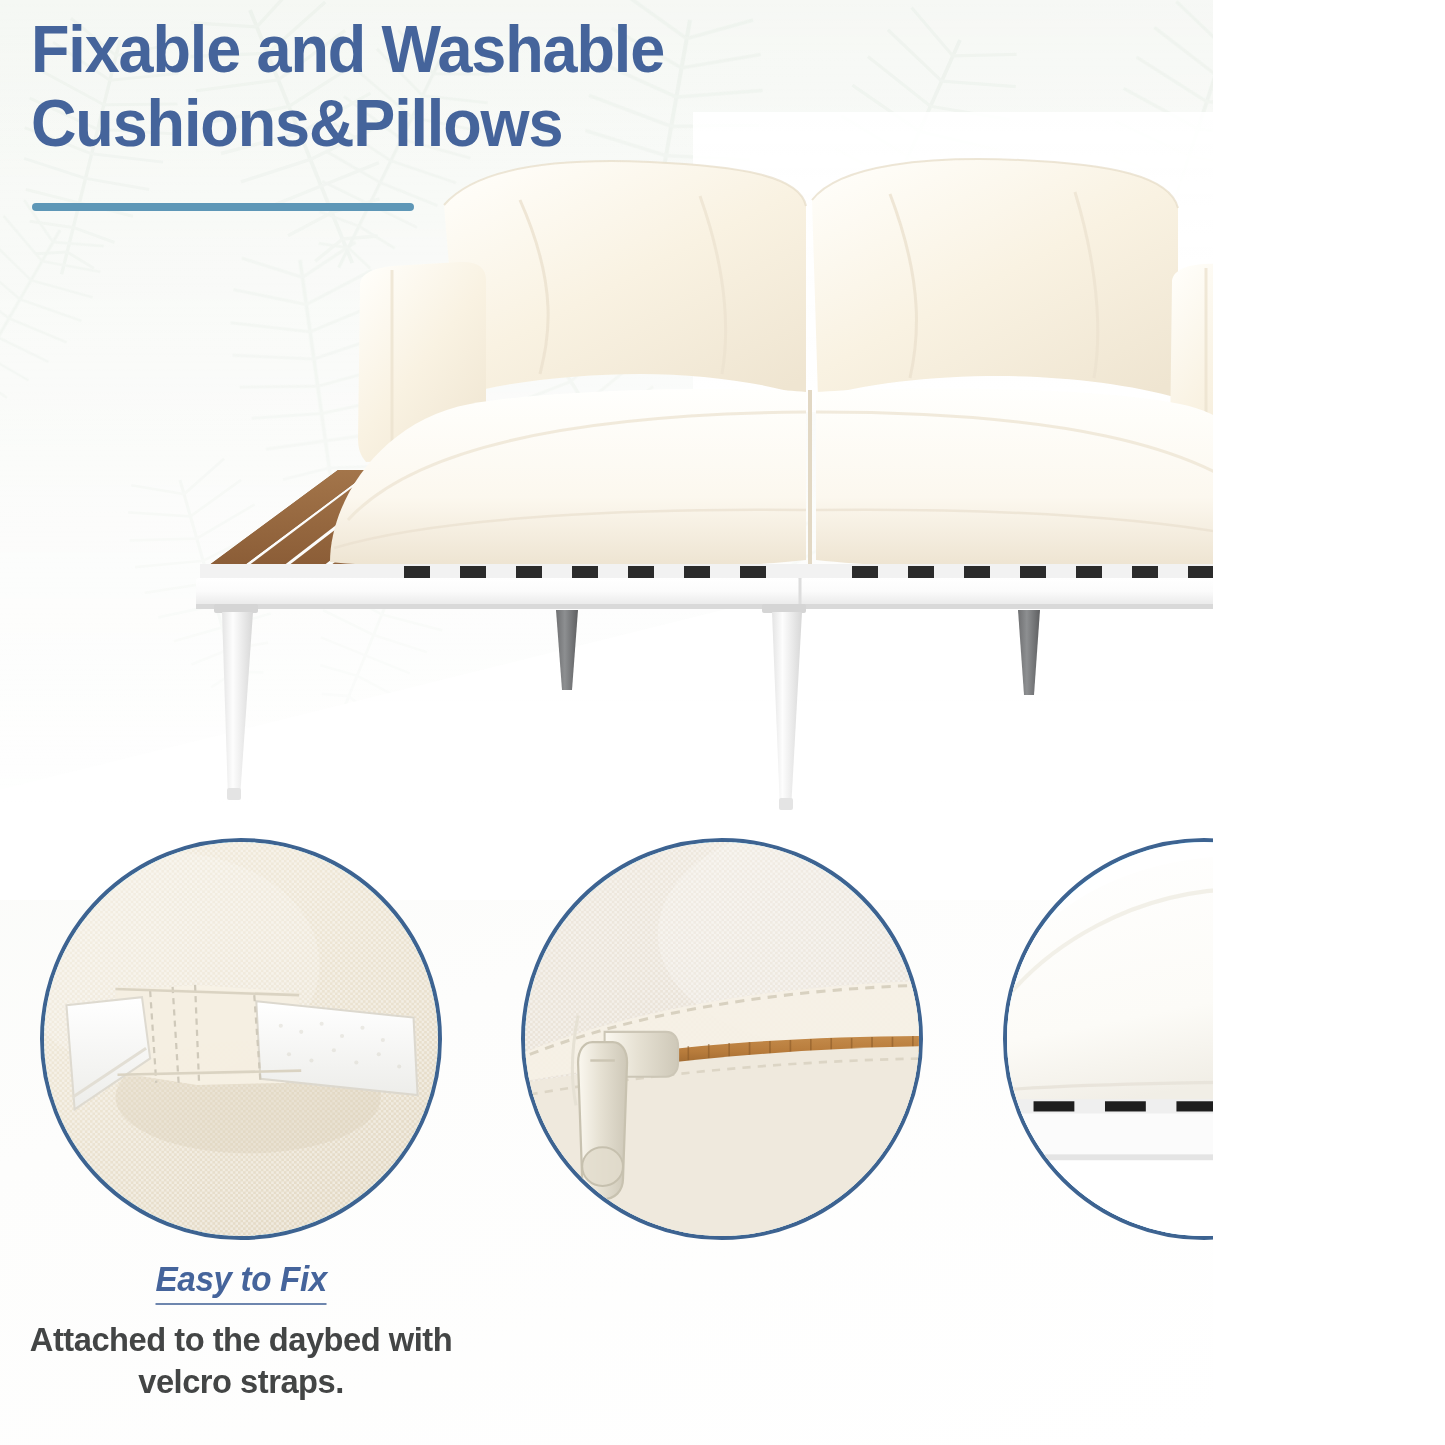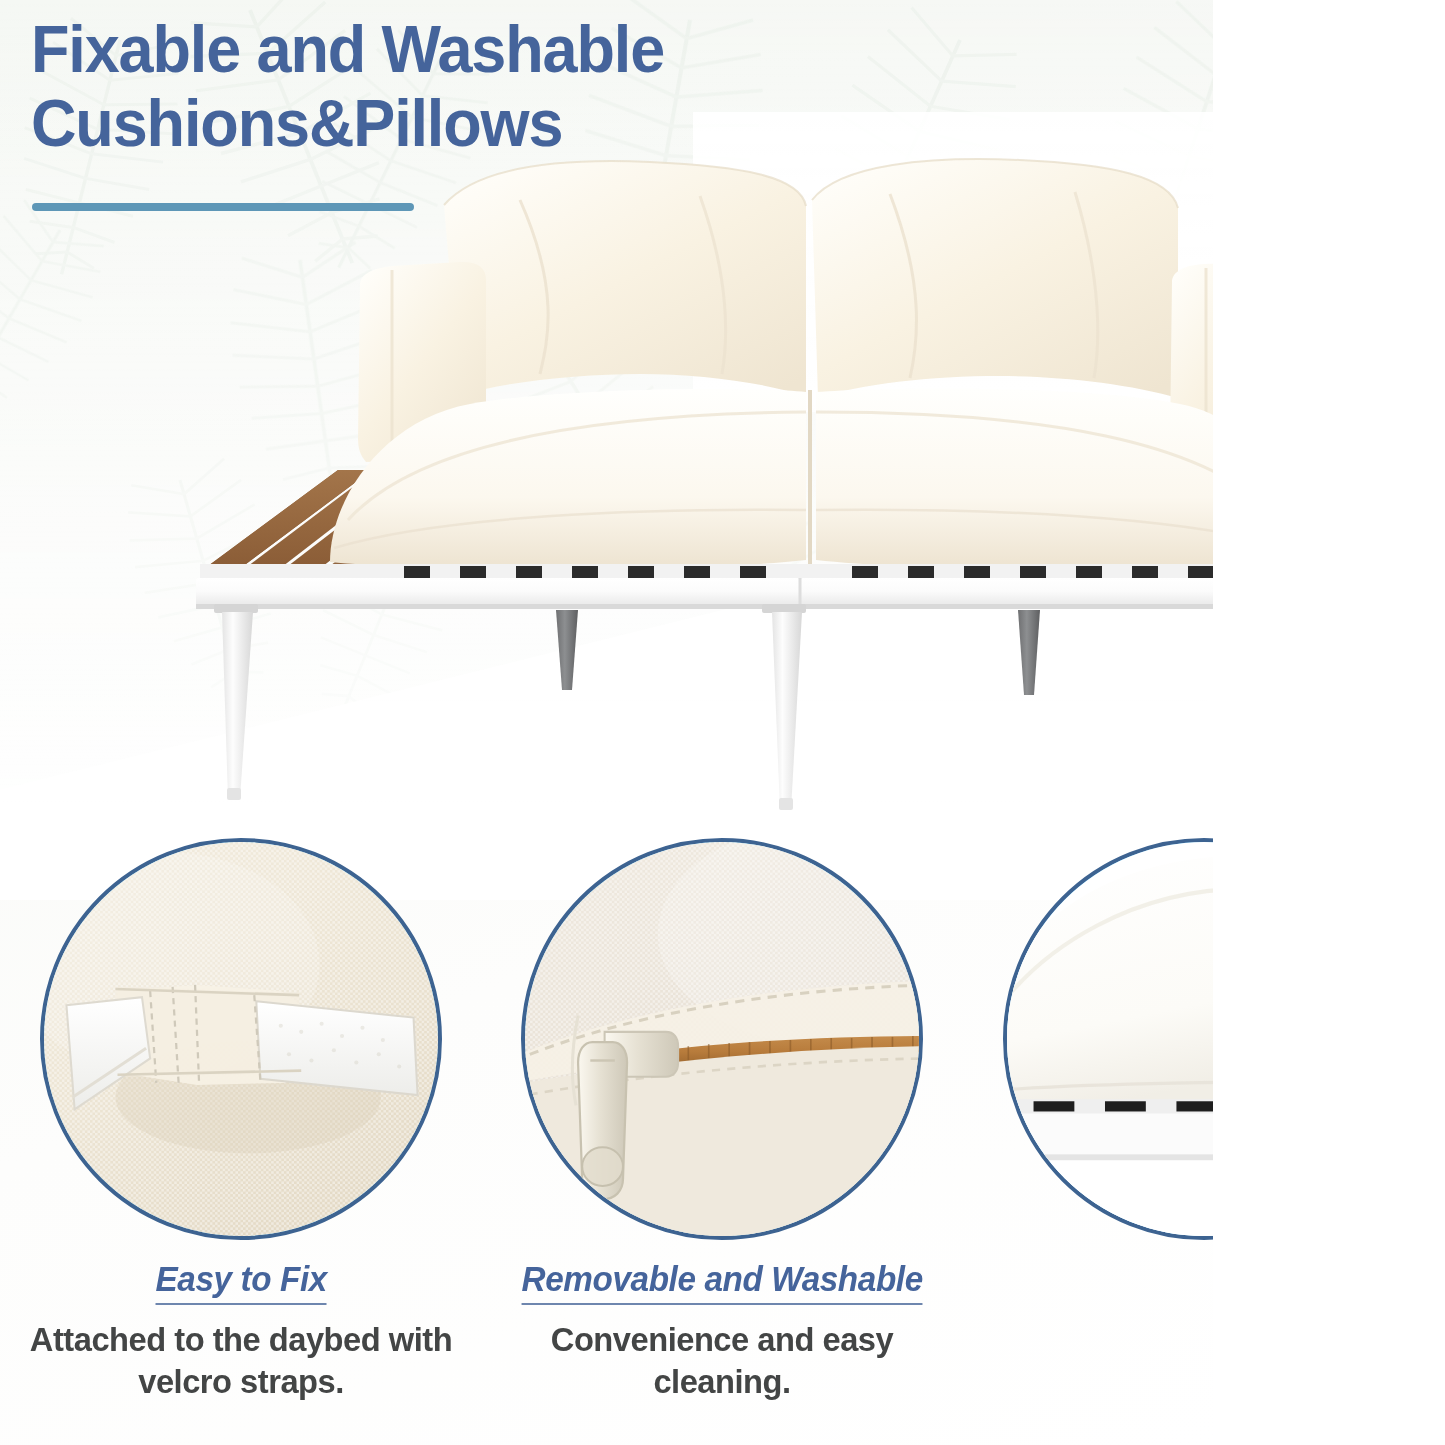--- a/index.html
+++ b/index.html
@@ -446,19 +446,15 @@
         <text x="228" y="242" font-family="Liberation Sans, sans-serif" font-size="74" font-weight="bold" fill="#323232" letter-spacing="-2">3.9”</text>
       </svg>
     </div>
   </div>
 
   <div class="caps">
     <div class="cap" id="cap1">
       <div class="cap-title">Easy to Fix</div>
       <div class="cap-body">Attached to the daybed with velcro straps.</div>
     </div>
-    <div class="cap" id="cap2">
-      <div class="cap-title">Removable and Washable</div>
-      <div class="cap-body">Convenience and easy cleaning.</div>
-    </div>
   </div>
 
 </div>
 
 </body></html>

